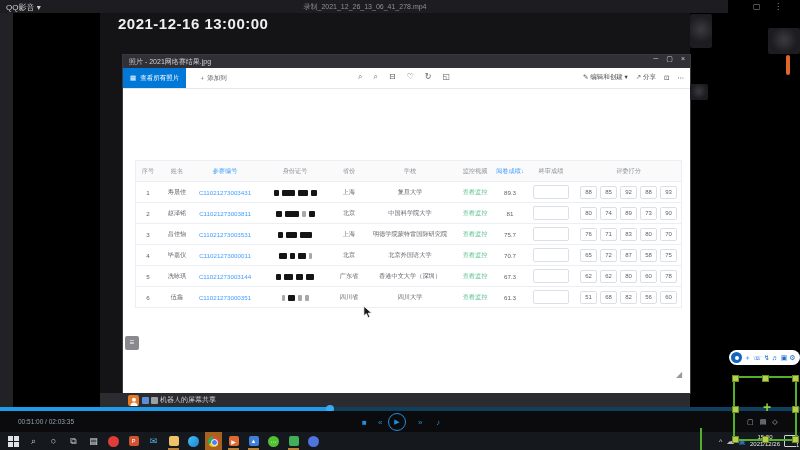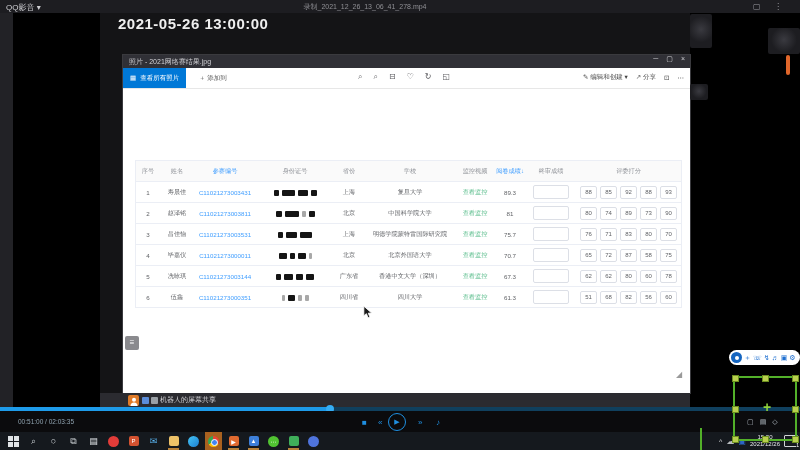--- a/index.html
+++ b/index.html
@@ -1,20 +1,20 @@
 <!DOCTYPE html>
 <html><head>
 <meta charset="utf-8">
 <style>
   html,body{margin:0;padding:0;background:#000;}
   #root{position:relative;width:800px;height:450px;background:#000;overflow:hidden;
         font-family:"Liberation Sans","DejaVu Sans",sans-serif;-webkit-font-smoothing:antialiased;}
   .abs{position:absolute;}
   
-  #topbar{left:0;top:0;width:800px;height:13px;background:#1d1d21;color:#c9c9cd;font-size:8px;}
+  #topbar{left:0;top:0;width:728px;height:13px;background:#1d1d21;color:#c9c9cd;font-size:8px;}
   #app-label{left:6px;top:2px;color:#cfcfd3;}
   #file-name{left:240px;top:2px;width:250px;text-align:center;color:#8f8f94;font-size:7px;}
   .topicon{top:2px;color:#9a9aa0;font-size:8px;}
   #left-strip{left:0;top:13px;width:13px;height:417px;background:#222226;}
   #video-area{left:100px;top:13px;width:590px;height:394px;background:#141416;}
   #overlay-ts{left:18px;top:2px;font-size:15px;font-weight:bold;color:#efefef;letter-spacing:.5px;}
   
   #photos-win{left:23px;top:42px;width:567px;height:338px;background:#fff;box-shadow:0 0 0 1px #3a3a3e;}
   #pw-titlebar{left:0;top:0;width:567px;height:13px;background:#303036;color:#d2d2d6;font-size:7px;}
   #pw-title{left:6px;top:2px;}
@@ -93,21 +93,21 @@
   <div id="topbar" class="abs">
     <span id="app-label" class="abs"><span>QQ影音</span> <span>▾</span></span>
     <span id="file-name" class="abs">录制_2021_12_26_13_06_41_278.mp4</span>
     <span class="abs topicon" style="left:753px">▢</span>
     <span class="abs topicon" style="left:774px">⋮</span>
   </div>
 
   <div id="left-strip" class="abs"></div>
 
   <div id="video-area" class="abs">
-    <div id="overlay-ts" class="abs">2021-05-26 13:00:00</div>
+    <div id="overlay-ts" class="abs">2021-12-16 13:00:00</div>
 
     <div id="photos-win" class="abs">
       <div id="pw-titlebar" class="abs">
         <span id="pw-title" class="abs">照片 - 2021网络赛结果.jpg</span>
         <span id="pw-controls" class="abs" style="right:5px;top:0"><span class="wc" style="margin-left: 8px;">─</span><span class="wc" style="margin-left: 8px;">▢</span><span class="wc" style="margin-left: 8px;">×</span></span>
       </div>
       <div id="pw-toolbar" class="abs">
         <span id="btn-viewall" class="abs">
           <span>▦</span>
           <span>查看所有照片</span>

